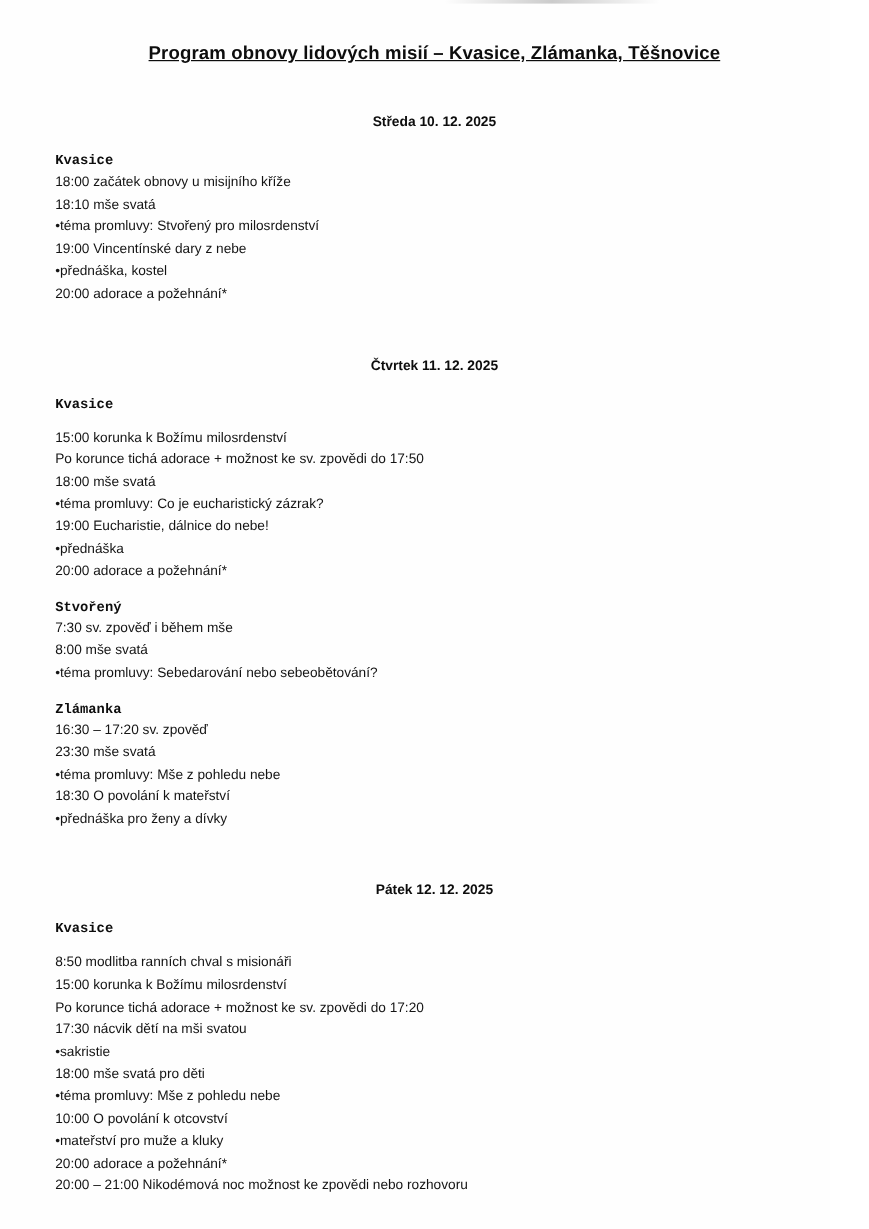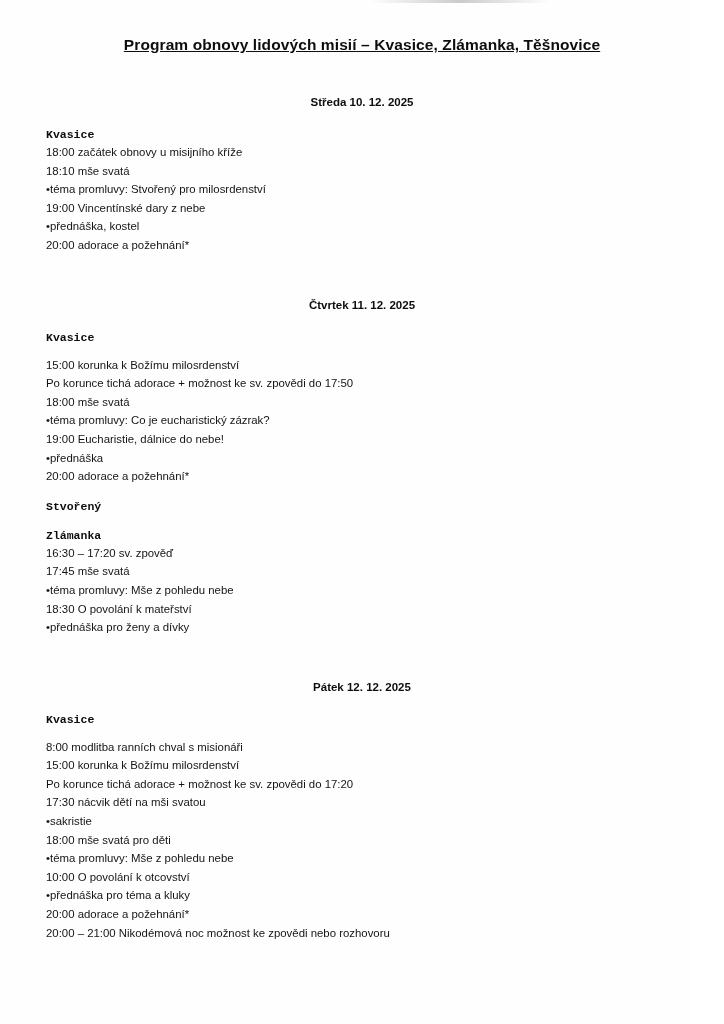--- a/index.html
+++ b/index.html
@@ -115,52 +115,57 @@
           <div class="line">•téma promluvy: Co je eucharistický zázrak?</div>
           <div class="line">19:00 Eucharistie, dálnice do nebe!</div>
           <div class="line">•přednáška</div>
           <div class="line">20:00 adorace a požehnání*</div>
         </div>
       </div>
 
       <div class="spacer-section"></div>
       <div>
         <div class="place-heading">Stvořený</div>
+        <div class="lines">
+          <div class="line">7:30 sv. zpověď i během mše</div>
+          <div class="line">8:00 mše svatá</div>
+          <div class="line">•téma promluvy: Sebedarování nebo sebeobětování?</div>
+        </div>
       </div>
 
       <div class="spacer-section"></div>
       <div>
         <div class="place-heading">Zlámanka</div>
         <div class="lines">
           <div class="line">16:30 – 17:20 sv. zpověď</div>
-          <div class="line">17:45 mše svatá</div>
+          <div class="line">23:30 mše svatá</div>
           <div class="line">•téma promluvy: Mše z pohledu nebe</div>
           <div class="line">18:30 O povolání k mateřství</div>
           <div class="line">•přednáška pro ženy a dívky</div>
         </div>
       </div>
     </div>
 
     <div class="spacer-day-gap"></div>
     <div class="day-block">
       <div class="day-heading">Pátek 12. 12. 2025</div>
       <div class="spacer-after-day-heading"></div>
 
       <div>
         <div class="place-heading">Kvasice</div>
         <div class="gap-small"></div>
         <div class="lines">
-          <div class="line">8:00 modlitba ranních chval s misionáři</div>
+          <div class="line">8:50 modlitba ranních chval s misionáři</div>
           <div class="line">15:00 korunka k Božímu milosrdenství</div>
           <div class="line">Po korunce tichá adorace + možnost ke sv. zpovědi do 17:20</div>
           <div class="line">17:30 nácvik dětí na mši svatou</div>
           <div class="line">•sakristie</div>
           <div class="line">18:00 mše svatá pro děti</div>
           <div class="line">•téma promluvy: Mše z pohledu nebe</div>
           <div class="line">10:00 O povolání k otcovství</div>
-          <div class="line">•přednáška pro téma a kluky</div>
+          <div class="line">•mateřství pro muže a kluky</div>
           <div class="line">20:00 adorace a požehnání*</div>
           <div class="line">20:00 – 21:00 Nikodémová noc možnost ke zpovědi nebo rozhovoru</div>
         </div>
       </div>
     </div>
   </div>
 </div>
 
 </body></html>

